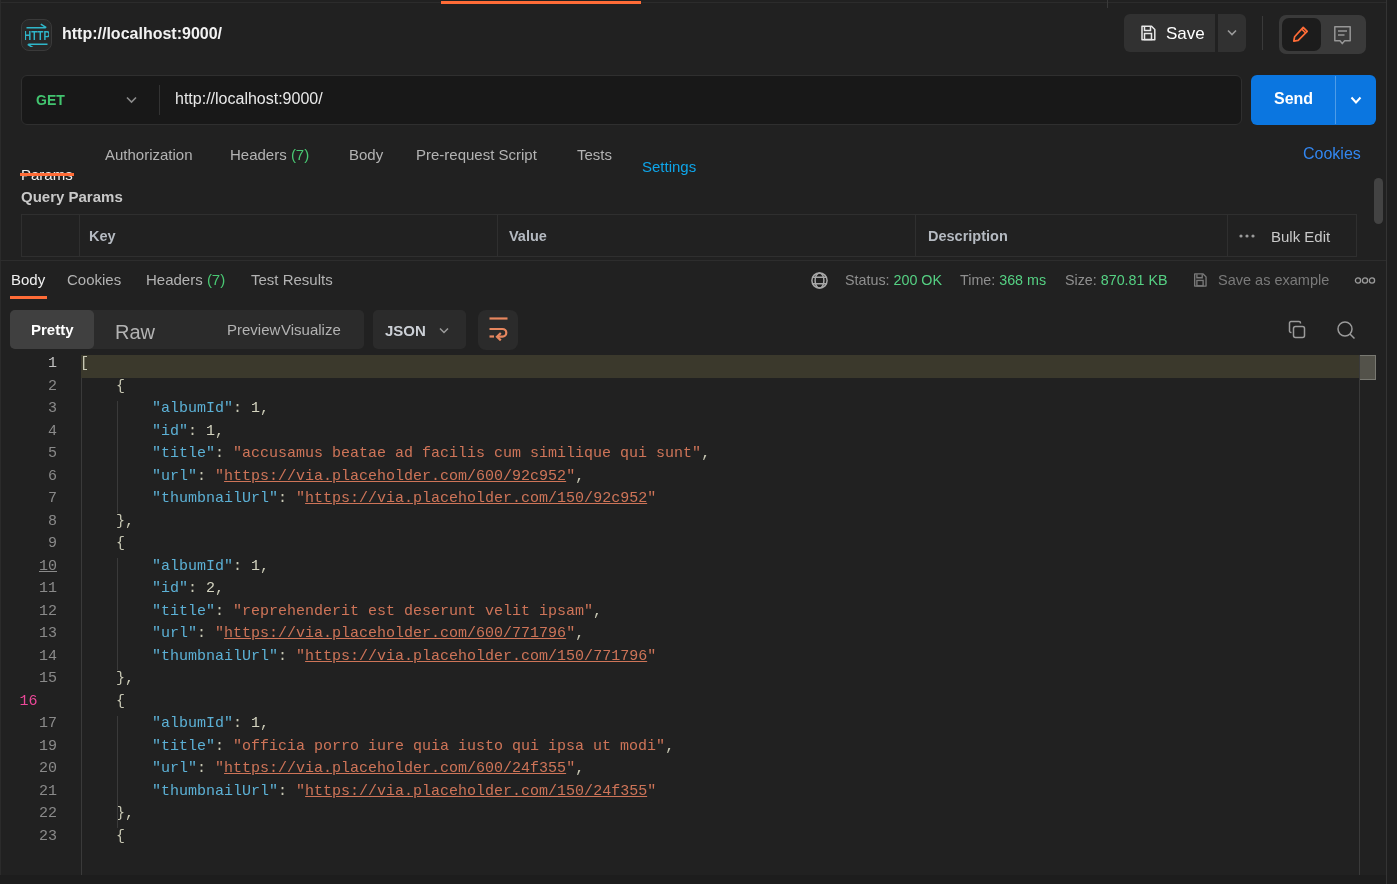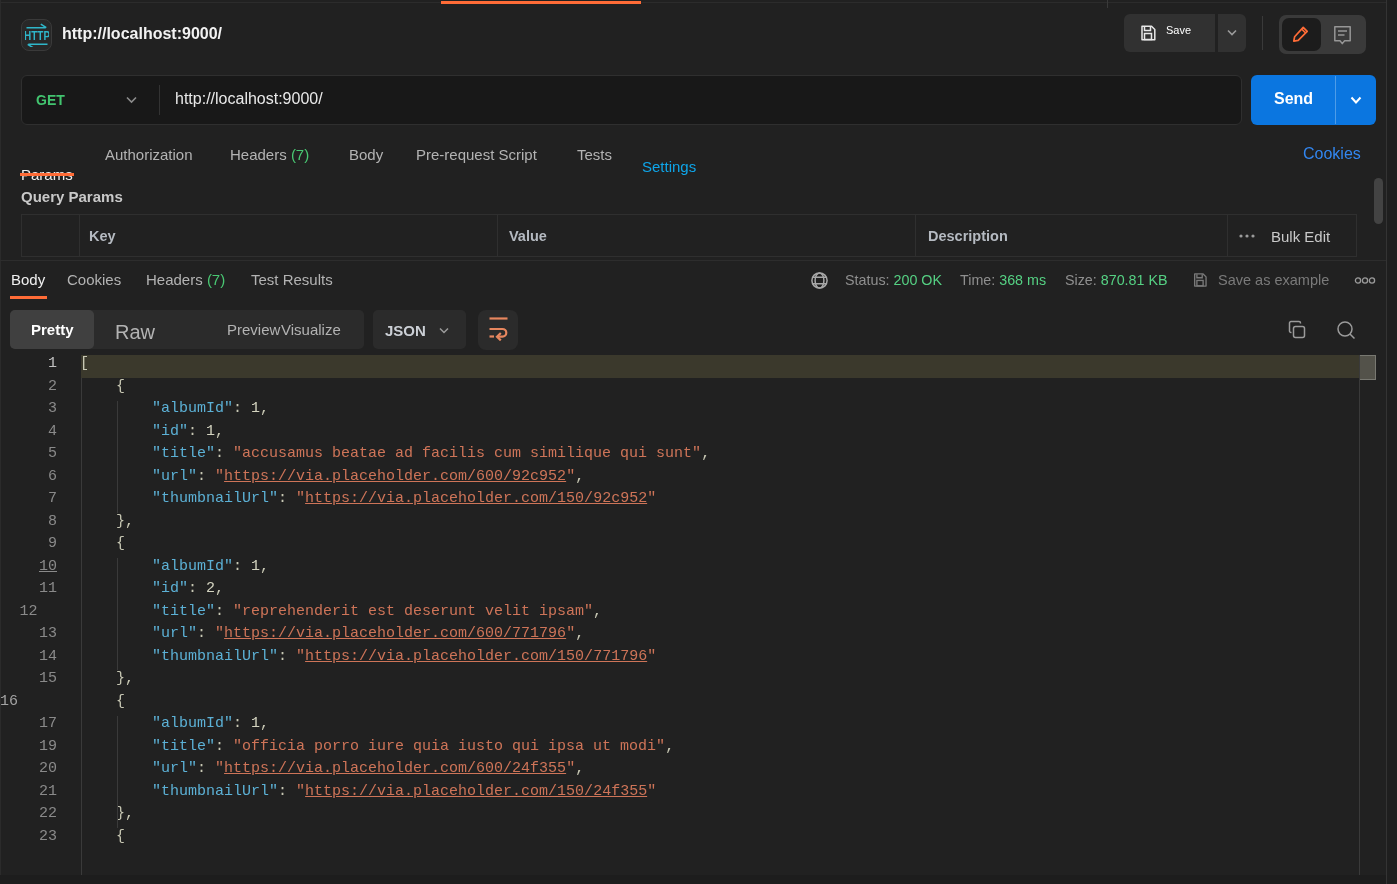--- a/index.html
+++ b/index.html
@@ -23,21 +23,21 @@
 </svg>
 <div class="abs" style="left:62px;top:25px;font-size:16px;font-weight:700;color:#f2f2f2;">http://localhost:9000/</div>
 
 <div class="abs" style="left:1124px;top:14px;width:91px;height:38px;background:#313131;border-radius:6px 0 0 6px;"></div>
 <div class="abs" style="left:1218px;top:14px;width:28px;height:38px;background:#313131;border-radius:0 6px 6px 0;"></div>
 <svg class="abs" style="left:1139px;top:24px;" width="18" height="18" viewBox="0 0 18 18" fill="none">
   <path d="M3 2.2 H12.5 L15.8 5.5 V15.8 H3 Z" stroke="#e8e8e8" stroke-width="1.5" stroke-linejoin="round"></path>
   <path d="M5.5 2.5 V6.5 H11.5 V2.5" stroke="#e8e8e8" stroke-width="1.5"></path>
   <rect x="5.5" y="9.5" width="7" height="6" stroke="#e8e8e8" stroke-width="1.5"></rect>
 </svg>
-<div class="abs" style="left:1166px;top:24px;font-size:11px;color:#ffffff;">Save</div>
+<div class="abs" style="left:1166px;top:24px;font-size:17px;color:#ffffff;">Save</div>
 <svg class="abs" style="left:1226px;top:28px;" width="12" height="10" viewBox="0 0 12 10" fill="none">
   <path d="M2 2.5 L6 6.5 L10 2.5" stroke="#9b9b9b" stroke-width="1.6"></path>
 </svg>
 <div class="abs" style="left:1262px;top:16px;width:1px;height:34px;background:#3a3a3a;"></div>
 <div class="abs" style="left:1279px;top:15px;width:87px;height:39px;background:#3a3a3a;border-radius:7px;"></div>
 <div class="abs" style="left:1282px;top:18px;width:39px;height:33px;background:#1c1c1c;border-radius:7px;"></div>
 <svg class="abs" style="left:1291px;top:24px;" width="20" height="20" viewBox="0 0 20 20" fill="none">
   <path d="M12.2 3.4 L16.2 7.4 L7.2 16.4 L2.8 17.2 L3.6 12.8 Z" stroke="#ff6c37" stroke-width="1.7" stroke-linejoin="round"></path>
   <path d="M10.6 5 L14.6 9" stroke="#ff6c37" stroke-width="1.7"></path>
 </svg>
@@ -189,37 +189,37 @@
     </div>
     <div style="position:relative;height:22.5px;line-height:22.5px;">
       <span style="position:absolute;left:0;width:57px;text-align:right;font:15px 'Liberation Mono',monospace;color:#8a8a8a;text-decoration:underline;">10</span>
       <span style="position:absolute;left:80px;font:15px 'Liberation Mono',monospace;white-space:pre;"><span style="color:#c8c8b4;">        </span><span style="color:#5cb1d6;">"albumId"</span><span style="color:#c8c8b4;">: </span><span style="color:#d4d4c0;">1</span><span style="color:#c8c8b4;">,</span></span>
     </div>
     <div style="position:relative;height:22.5px;line-height:22.5px;">
       <span style="position:absolute;left:0;width:57px;text-align:right;font:15px 'Liberation Mono',monospace;color:#8a8a8a;">11</span>
       <span style="position:absolute;left:80px;font:15px 'Liberation Mono',monospace;white-space:pre;"><span style="color:#c8c8b4;">        </span><span style="color:#5cb1d6;">"id"</span><span style="color:#c8c8b4;">: </span><span style="color:#d4d4c0;">2</span><span style="color:#c8c8b4;">,</span></span>
     </div>
     <div style="position:relative;height:22.5px;line-height:22.5px;">
-      <span style="position:absolute;left:0;width:57px;text-align:center;font:15px 'Liberation Mono',monospace;color:#8a8a8a;">12</span>
+      <span style="position:absolute;left:0;width:57px;text-align:right;font:15px 'Liberation Mono',monospace;color:#8a8a8a;">12</span>
       <span style="position:absolute;left:80px;font:15px 'Liberation Mono',monospace;white-space:pre;"><span style="color:#c8c8b4;">        </span><span style="color:#5cb1d6;">"title"</span><span style="color:#c8c8b4;">: </span><span style="color:#ce7458;">"reprehenderit est deserunt velit ipsam"</span><span style="color:#c8c8b4;">,</span></span>
     </div>
     <div style="position:relative;height:22.5px;line-height:22.5px;">
       <span style="position:absolute;left:0;width:57px;text-align:right;font:15px 'Liberation Mono',monospace;color:#8a8a8a;">13</span>
       <span style="position:absolute;left:80px;font:15px 'Liberation Mono',monospace;white-space:pre;"><span style="color:#c8c8b4;">        </span><span style="color:#5cb1d6;">"url"</span><span style="color:#c8c8b4;">: </span><span style="color:#ce7458;">"</span><span style="color:#ce7458;text-decoration:underline;">https://via.placeholder.com/600/771796</span><span style="color:#ce7458;">"</span><span style="color:#c8c8b4;">,</span></span>
     </div>
     <div style="position:relative;height:22.5px;line-height:22.5px;">
       <span style="position:absolute;left:0;width:57px;text-align:right;font:15px 'Liberation Mono',monospace;color:#8a8a8a;">14</span>
       <span style="position:absolute;left:80px;font:15px 'Liberation Mono',monospace;white-space:pre;"><span style="color:#c8c8b4;">        </span><span style="color:#5cb1d6;">"thumbnailUrl"</span><span style="color:#c8c8b4;">: </span><span style="color:#ce7458;">"</span><span style="color:#ce7458;text-decoration:underline;">https://via.placeholder.com/150/771796</span><span style="color:#ce7458;">"</span></span>
     </div>
     <div style="position:relative;height:22.5px;line-height:22.5px;">
       <span style="position:absolute;left:0;width:57px;text-align:right;font:15px 'Liberation Mono',monospace;color:#8a8a8a;">15</span>
       <span style="position:absolute;left:80px;font:15px 'Liberation Mono',monospace;white-space:pre;"><span style="color:#c8c8b4;">    </span><span style="color:#c8c8b4;">},</span></span>
     </div>
     <div style="position:relative;height:22.5px;line-height:22.5px;">
-      <span style="position:absolute;left:0;width:57px;text-align:left;font:15px 'Liberation Mono',monospace;color:#a3a3a3;">16</span>
+      <span style="position:absolute;left:0;width:57px;text-align:center;font:15px 'Liberation Mono',monospace;color:#ec4899;">16</span>
       <span style="position:absolute;left:80px;font:15px 'Liberation Mono',monospace;white-space:pre;"><span style="color:#c8c8b4;">    </span><span style="color:#c8c8b4;">{</span></span>
     </div>
     <div style="position:relative;height:22.5px;line-height:22.5px;">
       <span style="position:absolute;left:0;width:57px;text-align:right;font:15px 'Liberation Mono',monospace;color:#8a8a8a;">17</span>
       <span style="position:absolute;left:80px;font:15px 'Liberation Mono',monospace;white-space:pre;"><span style="color:#c8c8b4;">        </span><span style="color:#5cb1d6;">"albumId"</span><span style="color:#c8c8b4;">: </span><span style="color:#d4d4c0;">1</span><span style="color:#c8c8b4;">,</span></span>
     </div>
     <div style="position:relative;height:22.5px;line-height:22.5px;">
       <span style="position:absolute;left:0;width:57px;text-align:right;font:15px 'Liberation Mono',monospace;color:#8a8a8a;">19</span>
       <span style="position:absolute;left:80px;font:15px 'Liberation Mono',monospace;white-space:pre;"><span style="color:#c8c8b4;">        </span><span style="color:#5cb1d6;">"title"</span><span style="color:#c8c8b4;">: </span><span style="color:#ce7458;">"officia porro iure quia iusto qui ipsa ut modi"</span><span style="color:#c8c8b4;">,</span></span>
     </div>

